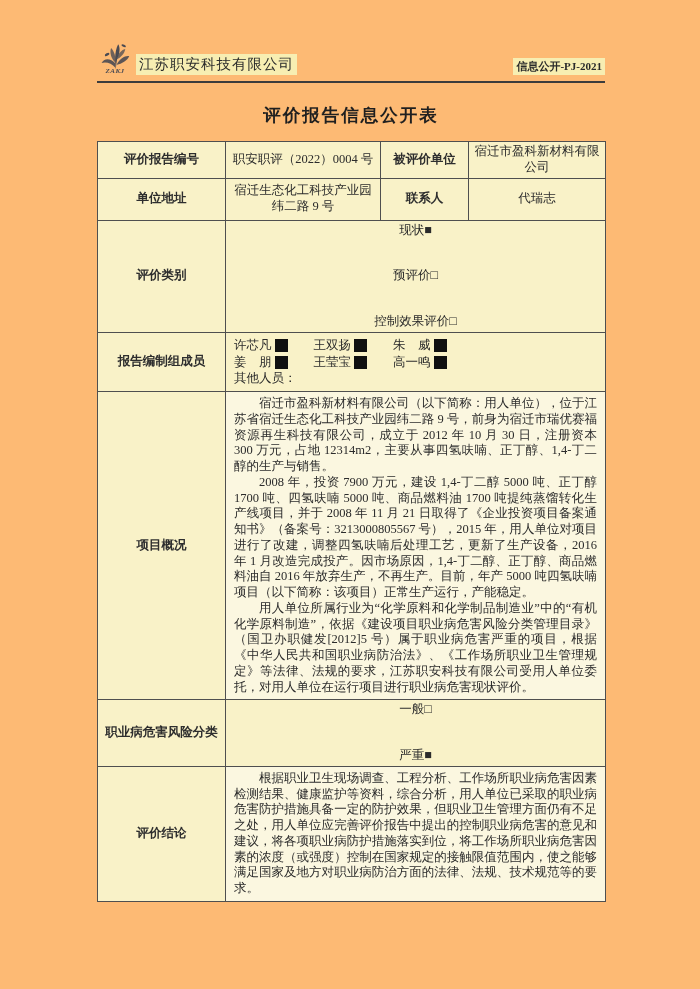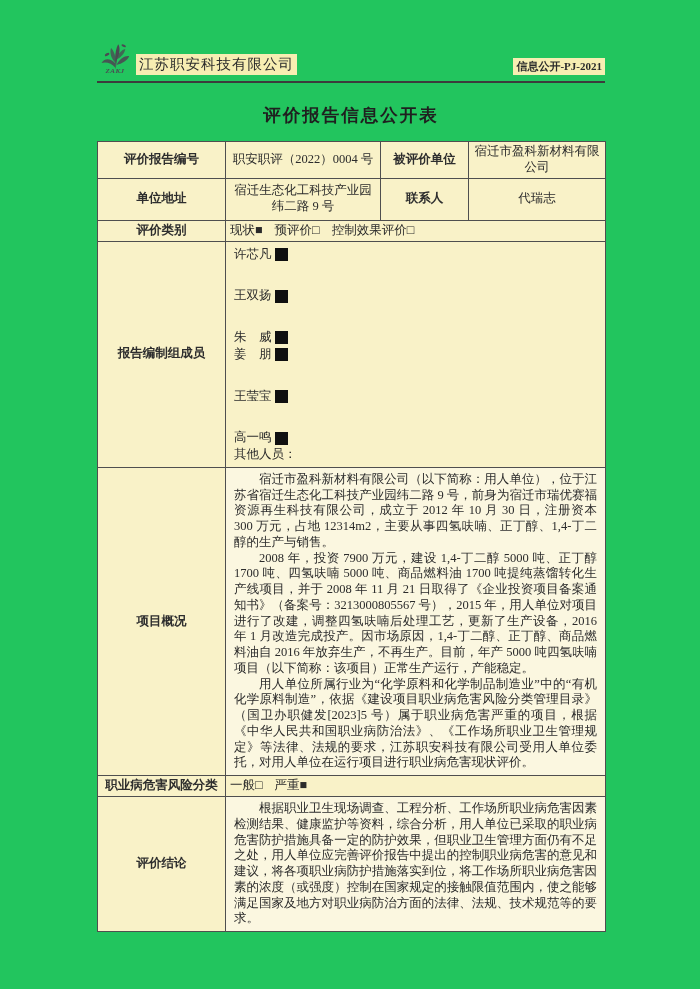--- a/index.html
+++ b/index.html
@@ -1,20 +1,20 @@
 <!DOCTYPE html>
 <html><head>
 <meta charset="utf-8">
 <style>
   html,body{margin:0;padding:0;background:#ffffff;}
   .page{
     position:relative;
     width:700px;height:989px;
     margin:0 auto;
-    background:#22c55e;
+    background:#fdba74;
     font-family:"Liberation Serif","DejaVu Serif",serif;
     color:#2b2b2b;
     box-sizing:border-box;
     padding:33px 95px 0 97px;
     overflow:hidden;
   }
   
   .hdr{display:flex;align-items:flex-end;height:42px;}
   .logo{display:flex;flex-direction:column;align-items:center;width:36px;margin-right:3px;}
   .logo svg{display:block;}
@@ -26,24 +26,24 @@
   h1.title{margin:20px 0 14px 0;text-align:center;font-size:17.5px;font-weight:bold;letter-spacing:2px;color:#1f1f1f;}
   
   table.info{width:508px;border-collapse:collapse;table-layout:fixed;font-size:12.5px;line-height:1.26;
     border:1.5px solid #3f3f3f;}
   td{border:1px solid #4f4f4f;padding:2px 4px;vertical-align:middle;background:#f9f2c8;}
   td.lbl{text-align:center;font-weight:bold;color:#2e2e2e;}
   td.val{text-align:center;}
   td.paracell{background:#fbf7e0;padding:4px 8px;text-align:justify;vertical-align:top;}
   td.paracell p{margin:0;text-indent:2em;}
   td.teamcell{background:#f9f2c8;padding:4px 8px;vertical-align:middle;text-align:left;}
-  .team-line{display:flex;gap:26px;margin:1px 0;flex-direction:column;}
+  .team-line{display:flex;gap:26px;margin:1px 0;}
   .member{display:inline-flex;align-items:center;}
   .redact{display:inline-block;width:13px;height:13px;background:#101010;margin-left:3px;}
-  .opts{display:flex;gap:12px;}
+  .opts{display:flex;justify-content:center;gap:30px;flex-direction:column;}
   .opt{white-space:nowrap;}
   
   .footer{margin-top:98px;}
   .foot-rule{height:0;border-bottom:1.5px solid #8f8f8f;}
   .pageno{text-align:center;font-size:11.5px;margin-top:4px;color:#3a3a3a;}
 </style>
 </head>
 <body>
 
 <div class="page">
@@ -132,21 +132,21 @@
               </span>
         </div>
         <div>其他人员：</div>
       </td>
     </tr>
     <tr>
       <td class="lbl">项目概况</td>
       <td class="paracell" colspan="3">
         <p>宿迁市盈科新材料有限公司（以下简称：用人单位），位于江苏省宿迁生态化工科技产业园纬二路 9 号，前身为宿迁市瑞优赛福资源再生科技有限公司，成立于 2012 年 10 月 30 日，注册资本 300 万元，占地 12314m2，主要从事四氢呋喃、正丁醇、1,4-丁二醇的生产与销售。</p>
         <p>2008 年，投资 7900 万元，建设 1,4-丁二醇 5000 吨、正丁醇 1700 吨、四氢呋喃 5000 吨、商品燃料油 1700 吨提纯蒸馏转化生产线项目，并于 2008 年 11 月 21 日取得了《企业投资项目备案通知书》（备案号：3213000805567 号），2015 年，用人单位对项目进行了改建，调整四氢呋喃后处理工艺，更新了生产设备，2016 年 1 月改造完成投产。因市场原因，1,4-丁二醇、正丁醇、商品燃料油自 2016 年放弃生产，不再生产。目前，年产 5000 吨四氢呋喃项目（以下简称：该项目）正常生产运行，产能稳定。</p>
-        <p>用人单位所属行业为“化学原料和化学制品制造业”中的“有机化学原料制造”，依据《建设项目职业病危害风险分类管理目录》（国卫办职健发[2023]5 号）属于职业病危害严重的项目，根据《中华人民共和国职业病防治法》、《工作场所职业卫生管理规定》等法律、法规的要求，江苏职安科技有限公司受用人单位委托，对用人单位在运行项目进行职业病危害现状评价。</p>
+        <p>用人单位所属行业为“化学原料和化学制品制造业”中的“有机化学原料制造”，依据《建设项目职业病危害风险分类管理目录》（国卫办职健发[2012]5 号）属于职业病危害严重的项目，根据《中华人民共和国职业病防治法》、《工作场所职业卫生管理规定》等法律、法规的要求，江苏职安科技有限公司受用人单位委托，对用人单位在运行项目进行职业病危害现状评价。</p>
       </td>
     </tr>
     <tr style="height:21px">
       <td class="lbl">职业病危害风险分类</td>
       <td class="val" colspan="3">
         <span class="opts">
           <span class="opt">一般□</span>
           <span class="opt">严重■</span>
         </span>
       </td>

